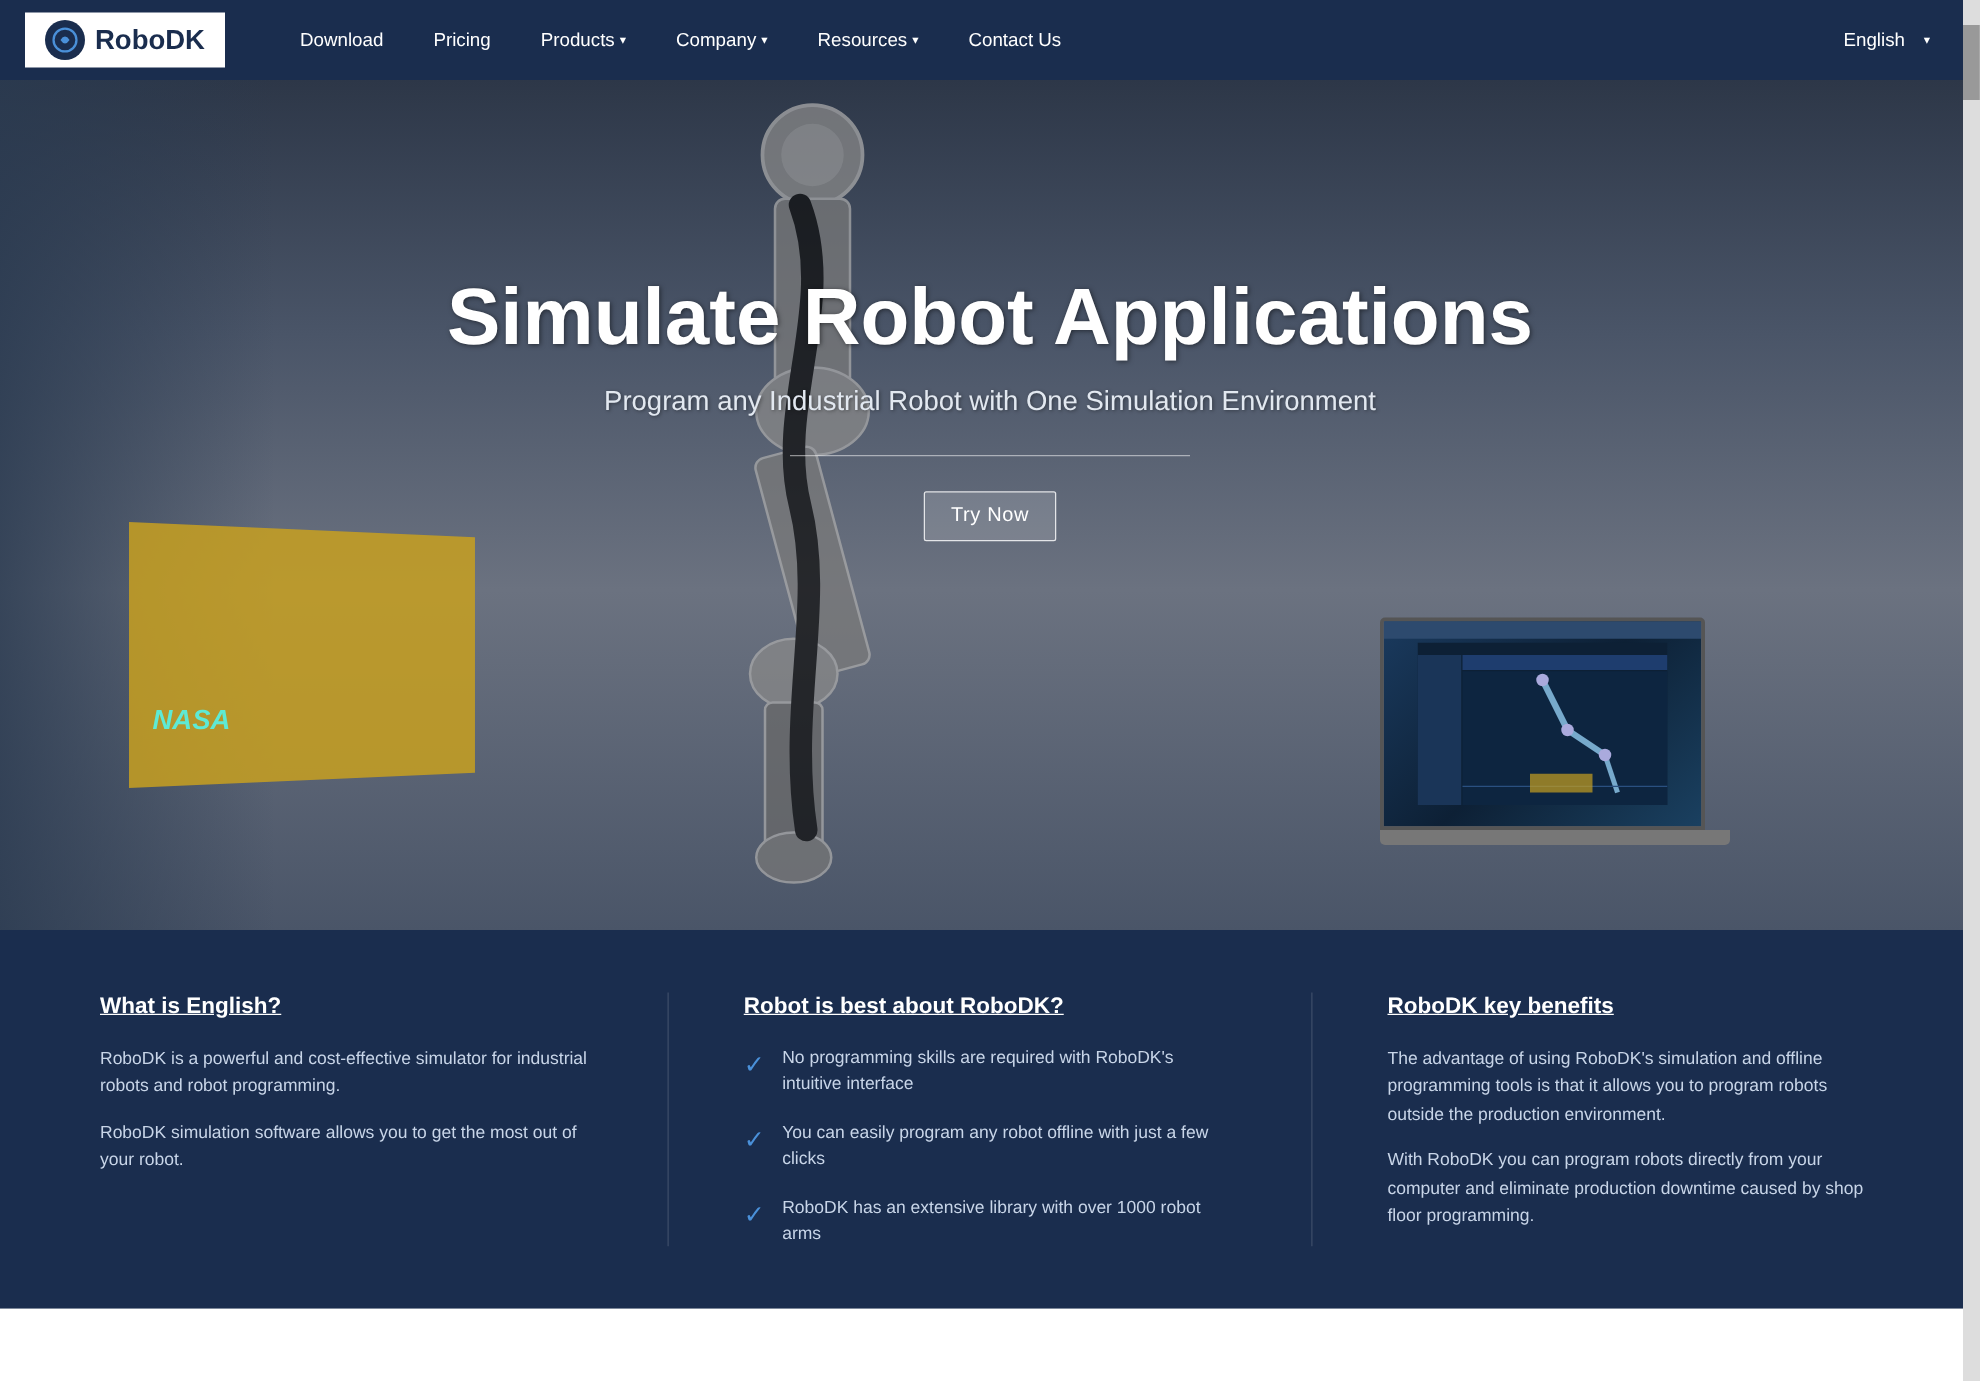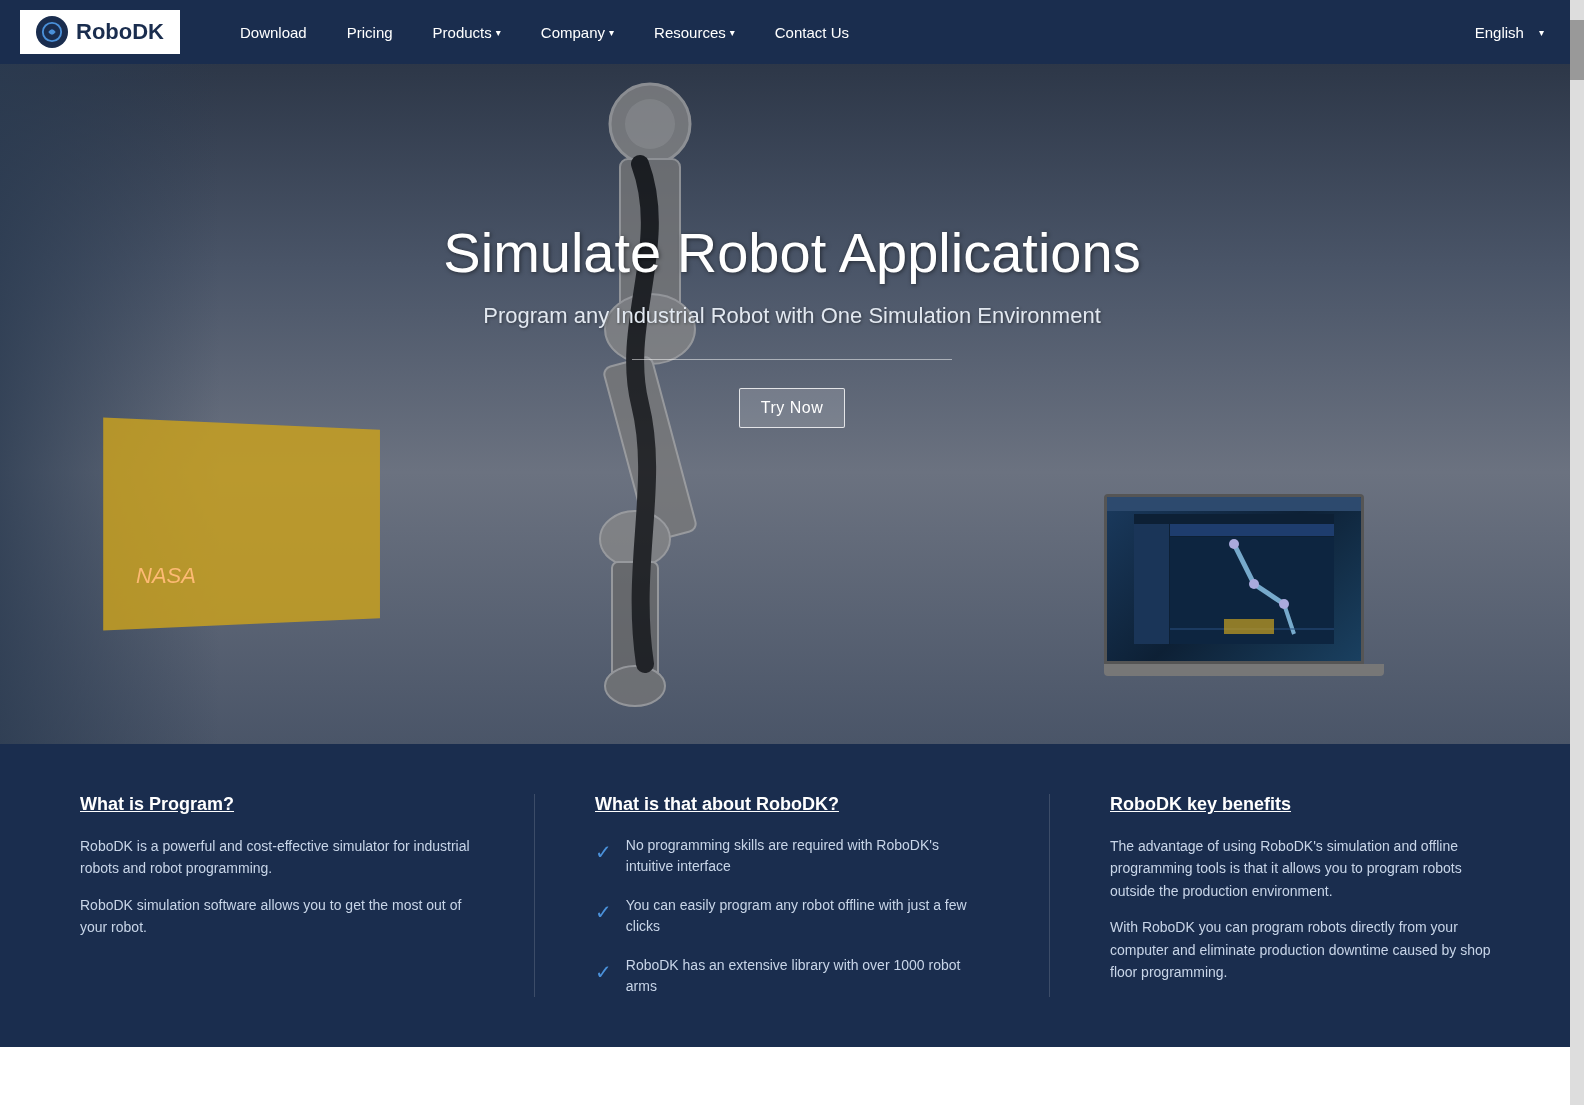--- a/index.html
+++ b/index.html
@@ -95,22 +95,22 @@
     }
     
     .hero-content {
       position: relative;
       z-index: 5;
       text-align: center;
       color: #fff;
       top: -80px;
     }
     .hero-title {
-      font-size: 56px;
-      font-weight: normal;
+      font-size: 64px;
+      font-weight: bold;
       color: #fff;
       text-shadow: 1px 1px 4px rgba(0,0,0,0.5);
       margin-bottom: 18px;
     }
     .hero-subtitle {
       font-size: 22px;
       color: #e2e8f0;
       margin-bottom: 30px;
       text-shadow: 1px 1px 3px rgba(0,0,0,0.4);
     }
@@ -154,25 +154,25 @@
       left: 110px;
       bottom: 120px;
       width: 280px;
       height: 200px;
       background: #c8a020;
       opacity: 0.85;
       transform: perspective(400px) rotateY(10deg);
     }
     .nasa-label {
       position: absolute;
-      left: 136px;
+      left: 122px;
       bottom: 155px;
-      color: #fdba74;
+      color: #5eead4;
       font-size: 22px;
-      font-weight: normal;
+      font-weight: bold;
       z-index: 3;
       font-style: italic;
     }
 
     
     .laptop-container {
       position: absolute;
       right: 200px;
       bottom: 50px;
       width: 280px;
@@ -381,29 +381,29 @@
     <h1 class="hero-title">Simulate Robot Applications</h1>
     <p class="hero-subtitle">Program any Industrial Robot with One Simulation Environment</p>
     <div class="hero-divider"></div>
     <button class="hero-btn">Try Now</button>
   </div>
 </section>
 
 <section class="info-section">
 
   <div class="info-col">
-    <h3 class="info-col-title">What is Program?</h3>
+    <h3 class="info-col-title">What is English?</h3>
     <p class="info-col-text">RoboDK is a powerful and cost-effective simulator for industrial robots and robot programming.</p>
     <p class="info-col-text">RoboDK simulation software allows you to get the most out of your robot.</p>
   </div>
 
   <div class="col-divider"></div>
 
   <div class="info-col">
-    <h3 class="info-col-title">What is that about RoboDK?</h3>
+    <h3 class="info-col-title">Robot is best about RoboDK?</h3>
     <ul class="checklist">
       <li class="checklist-item">
         <span class="check-icon">✓</span>
         <span>No programming skills are required with RoboDK's intuitive interface</span>
       </li>
       <li class="checklist-item">
         <span class="check-icon">✓</span>
         <span>You can easily program any robot offline with just a few clicks</span>
       </li>
       <li class="checklist-item">

